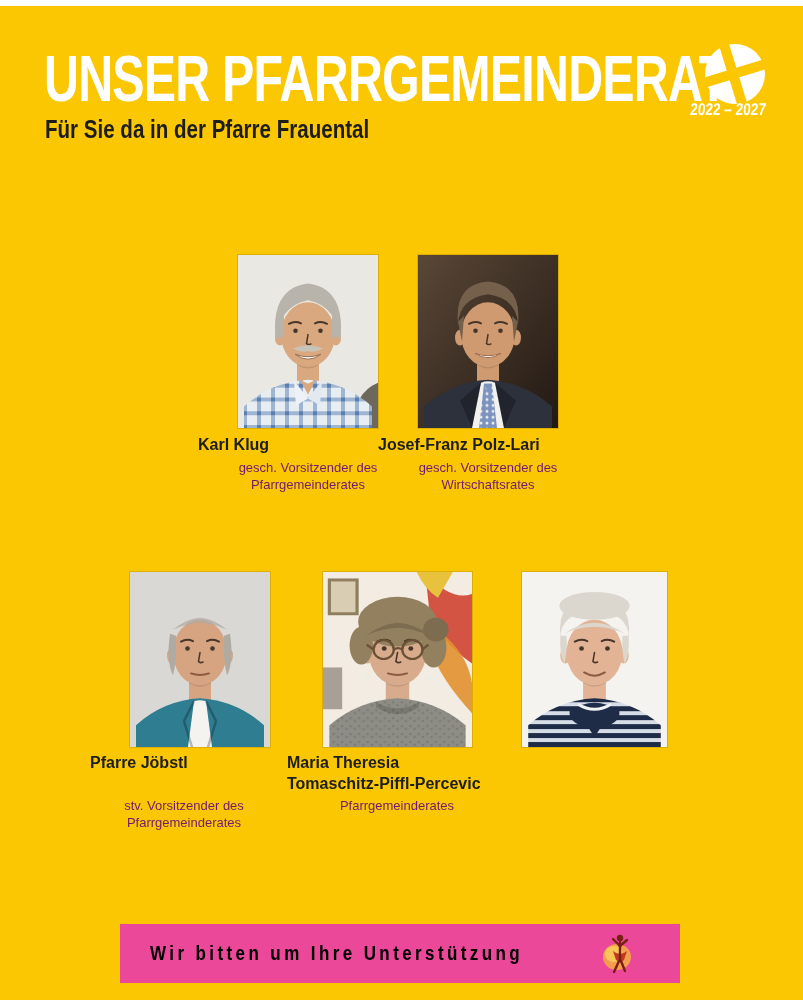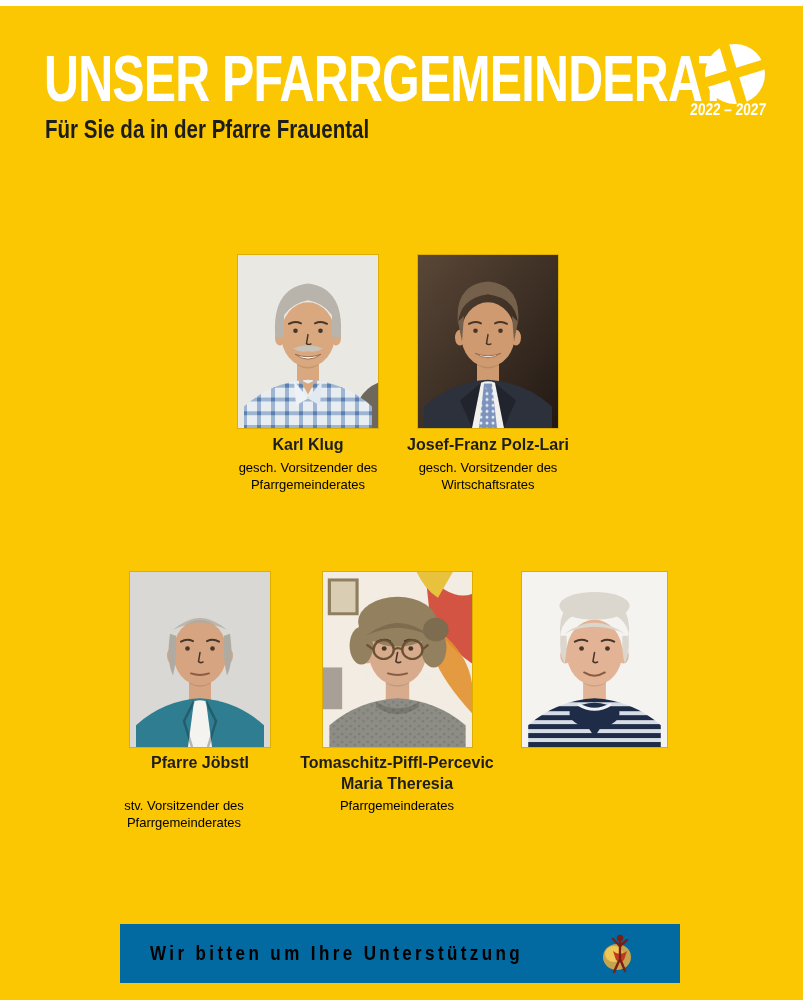--- a/index.html
+++ b/index.html
@@ -23,29 +23,29 @@
     position:absolute;left:691px;top:101px;font-size:17px;font-weight:700;color:#fff;
     transform:scale(0.8,1) skewX(-6deg);transform-origin:left top;white-space:nowrap;line-height:1;
   }
   .photo{position:absolute;box-shadow:0 0 0 1px rgba(0,0,0,0.12);}
   .photo svg{display:block;}
   .p0{left:238px;top:255px;width:140px;height:173px}
   .p1{left:418px;top:255px;width:140px;height:173px}
   .p2{left:130px;top:572px;width:140px;height:175px}
   .p3{left:323px;top:572px;width:149px;height:175px}
   .p4{left:522px;top:572px;width:145px;height:175px}
-  .name{position:absolute;width:220px;text-align:center;font-size:16px;font-weight:700;
+  .name{position:absolute;width:220px;font-size:16px;font-weight:700;
         color:#1d1d1b;line-height:21px;}
   .n0{left:198px;top:434px}.n1{left:378px;top:434px}
   .n2{left:90px;top:752px}.n3{left:287px;top:752px}.n4{left:484px;top:752px}
-  .role{position:absolute;width:220px;text-align:center;font-size:13px;color:#000000;line-height:17px;}
+  .role{position:absolute;width:220px;text-align:center;font-size:13px;color:#701a75;line-height:17px;}
   .r0{left:198px;top:459px}.r1{left:378px;top:459px}
   .r2{left:74px;top:797px}.r3{left:287px;top:797px}.r4{left:484px;top:797px}
   .banner{
-    position:absolute;left:120px;top:924px;width:560px;height:59px;background:#0369a1;
+    position:absolute;left:120px;top:924px;width:560px;height:59px;background:#ec4899;
     display:flex;align-items:center;
   }
   .banner-text{
     margin-left:30px;font-size:20px;font-weight:700;letter-spacing:4px;color:#000;
     transform:scaleX(0.85);transform-origin:left center;white-space:nowrap;
   }
   .banner-icon{position:absolute;right:38px;top:7px;width:46px;height:46px;}
 </style>
 </head>
 <body>
@@ -254,22 +254,22 @@
     </div>
   <div class="name n2">
     <div>Pfarre Jöbstl</div>
     <div></div>
   </div>
   <div class="role r2">
     <div>stv. Vorsitzender des</div>
     <div>Pfarrgemeinderates</div>
   </div>
   <div class="name n3">
+    <div>Maria Theresia</div>
     <div>Tomaschitz-Piffl-Percevic</div>
-    <div>Maria Theresia</div>
   </div>
   <div class="role r3">
     <div>Pfarrgemeinderates</div>
   </div>
   <div class="role r4">
     <div></div>
     <div></div>
   </div>
 
   <div class="banner">

